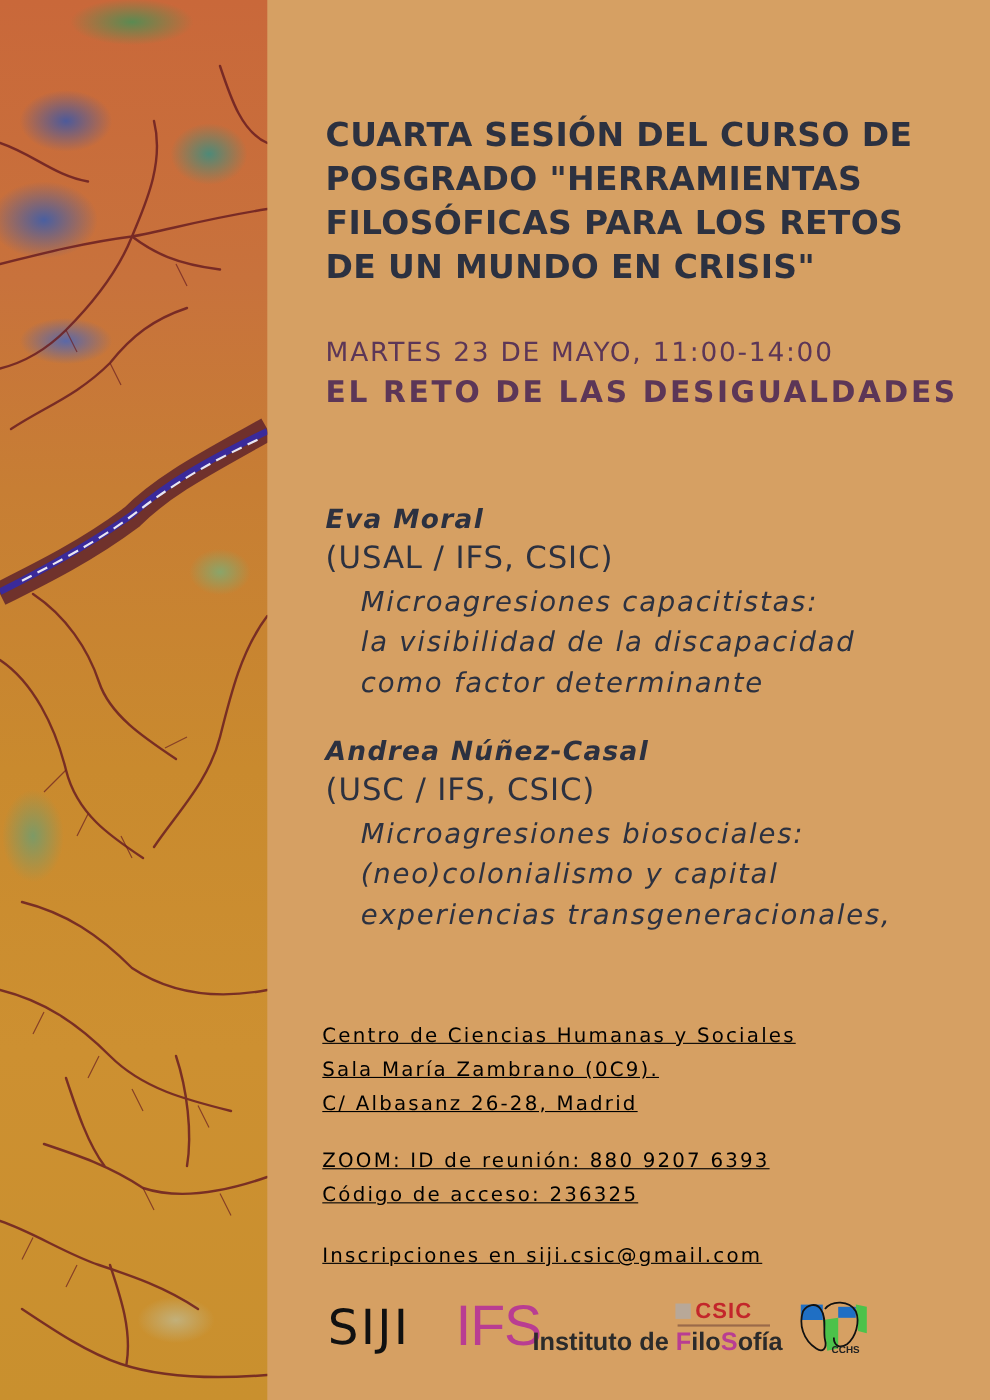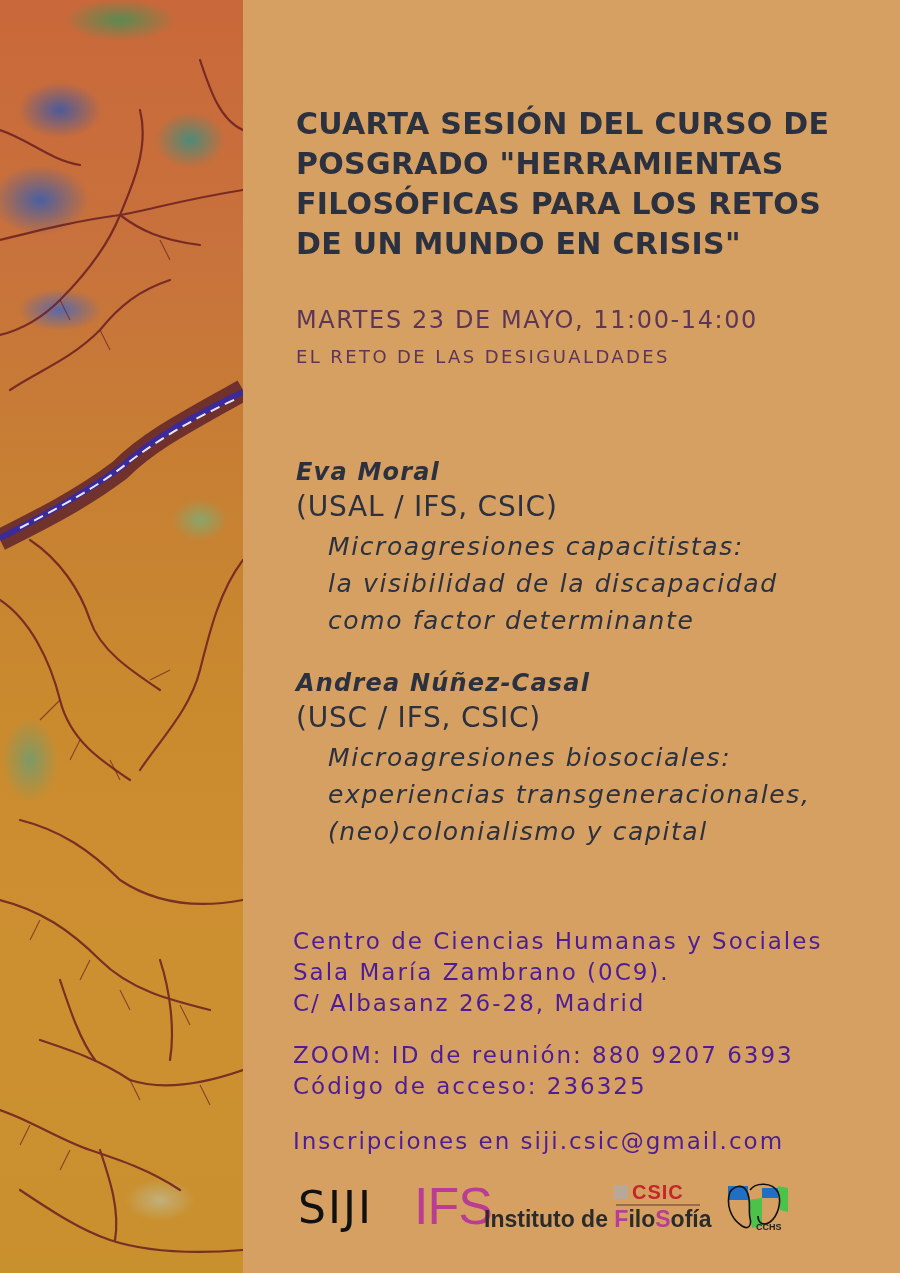--- a/index.html
+++ b/index.html
@@ -14,28 +14,28 @@
       radial-gradient(ellipse 40px 30px at 200px 520px, #8aa56a 0%, transparent 70%),
       radial-gradient(ellipse 40px 60px at 30px 760px, #7d9a66 0%, transparent 70%),
       radial-gradient(ellipse 50px 30px at 160px 1200px, #c2b07a 0%, transparent 70%),
       linear-gradient(180deg, #c9683a 0%, #c8723c 20%, #c77e34 35%, #c98a2e 55%, #cd9031 75%, #c9902e 100%);
   }
   .strip svg { position:absolute; left:0; top:0; }
   .content { position:absolute; left:296px; top:0; width:580px; }
   .title { position:absolute; top:104px; left:0; font-family:"DejaVu Sans", sans-serif; font-weight:bold; font-size:30px; line-height:40px; color:#2c3140; letter-spacing:0.3px; }
   .title div { white-space:nowrap; }
   .date { position:absolute; top:306px; left:0; font-weight:normal; font-size:24px; letter-spacing:1.6px; color:#5c3657; white-space:nowrap; }
-  .topic { position:absolute; top:340px; left:0; font-size:18px; line-height:33px; letter-spacing:2.4px; color:#5c3657; font-weight:normal; }
+  .topic { position:absolute; top:340px; left:0; font-size:27px; line-height:33px; letter-spacing:2.4px; color:#5c3657; font-weight:bold; }
   .topic div { white-space:nowrap; }
   .speaker { position:absolute; left:0; color:#2c3140; }
   .speaker .name { font-weight:bold; font-style:italic; font-size:24px; letter-spacing:1.2px; line-height:36px; white-space:nowrap; }
   .speaker .aff { font-size:28px; line-height:34px; letter-spacing:0.8px; white-space:nowrap; }
   .speaker .talk { font-style:italic; font-size:25px; line-height:37px; letter-spacing:1.6px; margin-top:4px;margin-left:32px; }
   .speaker .talk div { white-space:nowrap; }
-  .info { position:absolute; left:-3px; font-size:23px; line-height:31px; letter-spacing:2px; color:#4c1d95; }
+  .info { position:absolute; left:-3px; font-size:18px; line-height:31px; letter-spacing:2px; color:#000000;text-decoration:underline; }
   .info div { white-space:nowrap; }
   .logos { position:absolute; left:0; top:1180px; width:560px; height:60px; }
   .siji { position:absolute; left:2px; top:6px; font-family:"DejaVu Sans", sans-serif; font-size:44px; letter-spacing:2px; color:#111; font-weight:normal; line-height:44px; }
   .ifs { position:absolute; left:118px; top:0; font-family:"Liberation Sans", sans-serif; font-size:52px; color:#b93d92; letter-spacing:-1px; line-height:52px; }
   .inst { position:absolute; left:188px; top:26px; font-family:"Liberation Sans", sans-serif; font-weight:bold; font-size:23px; color:#2b2b2b; line-height:26px; white-space:nowrap; }
   .inst .pk { color:#b93d92; }
   .csic { position:absolute; left:318px; top:2px; }
   .csic-word { font-family:"Liberation Sans", sans-serif; font-weight:bold; font-size:20px; color:#c3262b; letter-spacing:1px; line-height:20px; position:absolute; left:18px; top:0; }
   .csic-sub { position:absolute; left:2px; top:22px; width:84px; height:2px; background:#9a6a4a; }
   .csic-mark { position:absolute; left:0; top:3px; width:14px; height:14px; background:#b8a898; }
@@ -100,22 +100,22 @@
       <div>la visibilidad de la discapacidad</div>
       <div>como factor determinante</div>
     </div>
   </div>
 
   <div class="speaker" style="top:665px;">
     <div class="name">Andrea Núñez-Casal</div>
     <div class="aff">(USC / IFS, CSIC)</div>
     <div class="talk">
       <div>Microagresiones biosociales:</div>
+      <div>(neo)colonialismo y capital</div>
       <div>experiencias transgeneracionales,</div>
-      <div>(neo)colonialismo y capital</div>
     </div>
   </div>
 
   <div class="info" style="top:926px;">
     <div>Centro de Ciencias Humanas y Sociales</div>
     <div>Sala María Zambrano (0C9).</div>
     <div>C/ Albasanz 26-28, Madrid</div>
   </div>
 
   <div class="info" style="top:1040px;">

